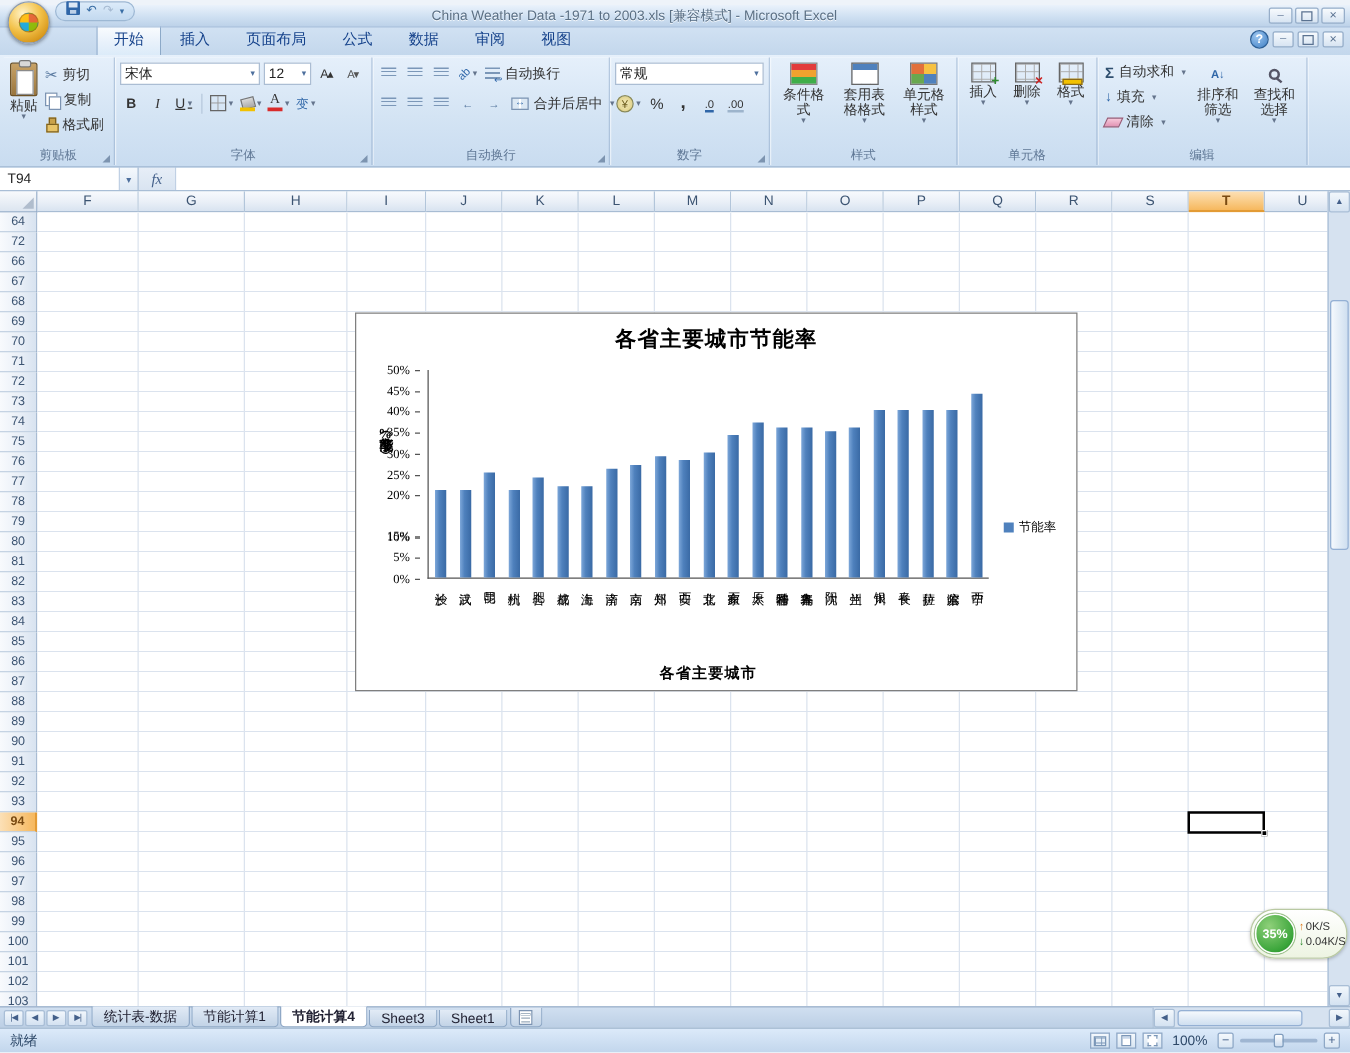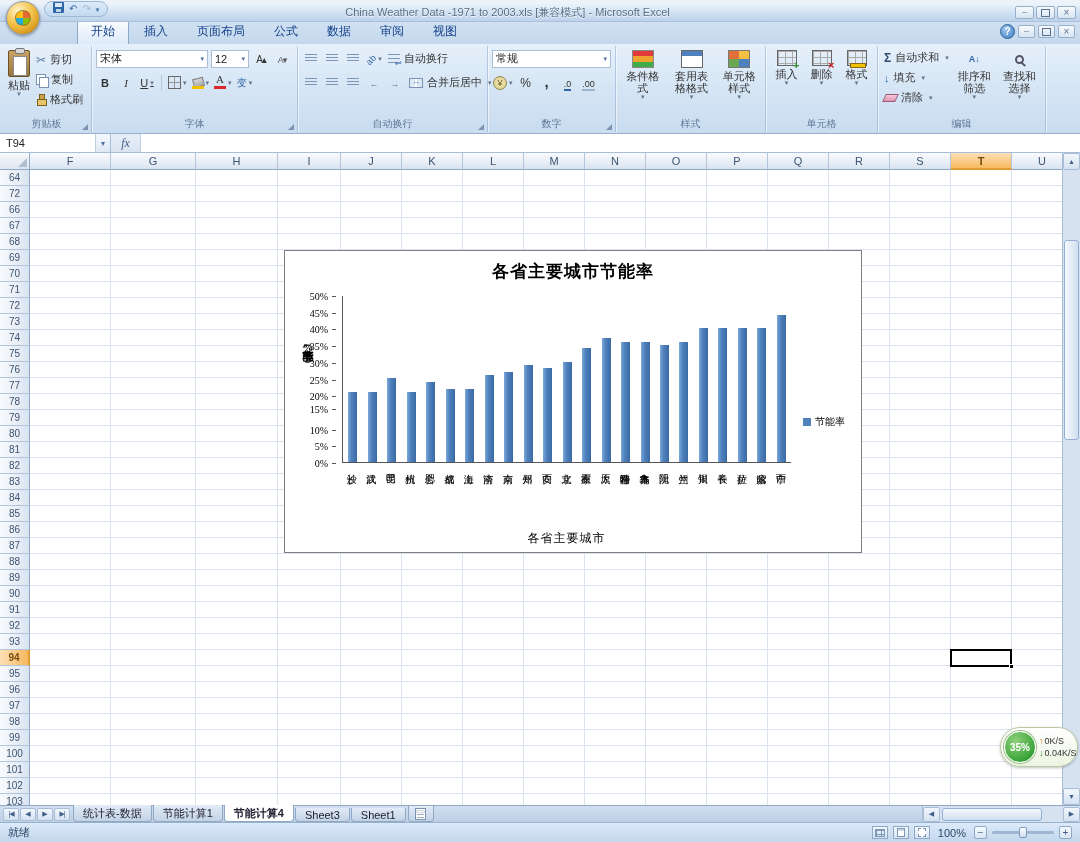--- a/index.html
+++ b/index.html
@@ -141,21 +141,21 @@
 .y-ticks{position:absolute;left:0;top:45px;width:52px;height:167px;}
 .ytick{position:absolute;right:9px;font-size:10px;line-height:11px;}
 .ytick::after{content:"";position:absolute;right:-8px;top:5px;width:4px;height:1px;background:#555;}
 .plot{position:absolute;left:57px;top:45px;width:449px;height:167px;border-left:1px solid #555;border-bottom:1px solid #555;}
 .bars{position:absolute;inset:0;display:flex;align-items:flex-end;}
 .barwrap{flex:1;display:flex;justify-content:center;align-items:flex-end;height:100%;}
 .bar{width:9px;background:linear-gradient(90deg,#7da7d9,#4f81bd 40%,#3a6aa5);}
 .cat-labels{position:absolute;left:57px;top:215px;width:449px;height:62px;display:flex;}
 .catlab{flex:1;display:flex;justify-content:center;}
 .catlab span{writing-mode:vertical-rl;-webkit-text-orientation:upright;text-orientation:upright;font-size:10px;line-height:11px;}
-.x-axis-title{position:absolute;left:57px;width:449px;top:279px;text-align:center;font-size:12px;font-weight:normal;letter-spacing:1px;}
+.x-axis-title{position:absolute;left:57px;width:449px;top:279px;text-align:center;font-size:12px;font-weight:bold;letter-spacing:1px;}
 .legend{position:absolute;left:518px;top:164px;display:flex;align-items:center;gap:4px;font-size:10px;}
 .legend-swatch{width:8px;height:8px;background:#4f81bd;display:inline-block;}
 
 
 .tabbar{position:absolute;left:0;top:805px;width:1080px;height:17px;background:linear-gradient(#d0dff0,#bccfe5);border-top:1px solid #8fa8c6;display:flex;align-items:stretch;z-index:8;}
 .tnav{display:flex;align-items:center;gap:1px;padding:0 3px;}
 .nbtn{width:16px;height:13px;font-size:7px;color:#44608a;display:flex;align-items:center;justify-content:center;background:linear-gradient(#f2f7fc,#d4e2f1);border:1px solid #a9bed6;border-radius:2px;}
 .nb-first::after{content:"|◀";letter-spacing:-1px;}
 .nb-prev::after{content:"◀";}
 .nb-next::after{content:"▶";}
@@ -532,21 +532,21 @@
         <span class="fill-handle"></span>
       </div>
 
       <div class="chart">
         <div class="chart-title">各省主要城市节能率</div>
         <div class="y-axis-title">节能率（%）</div>
         <div class="y-ticks" id="y-ticks">
             <div class="ytick" style="bottom: -6px;">0%</div>
             <div class="ytick" style="bottom: 10.7px;">5%</div>
             <div class="ytick" style="bottom: 27.4px;">10%</div>
-            <div class="ytick" style="bottom: 48px;">15%</div>
+            <div class="ytick" style="bottom: 28px;">15%</div>
             <div class="ytick" style="bottom: 60.8px;">20%</div>
             <div class="ytick" style="bottom: 77.5px;">25%</div>
             <div class="ytick" style="bottom: 94.2px;">30%</div>
             <div class="ytick" style="bottom: 110.9px;">35%</div>
             <div class="ytick" style="bottom: 127.6px;">40%</div>
             <div class="ytick" style="bottom: 144.3px;">45%</div>
             <div class="ytick" style="bottom: 161px;">50%</div>
           </div>
         <div class="plot">
           <div class="bars" id="bars">

